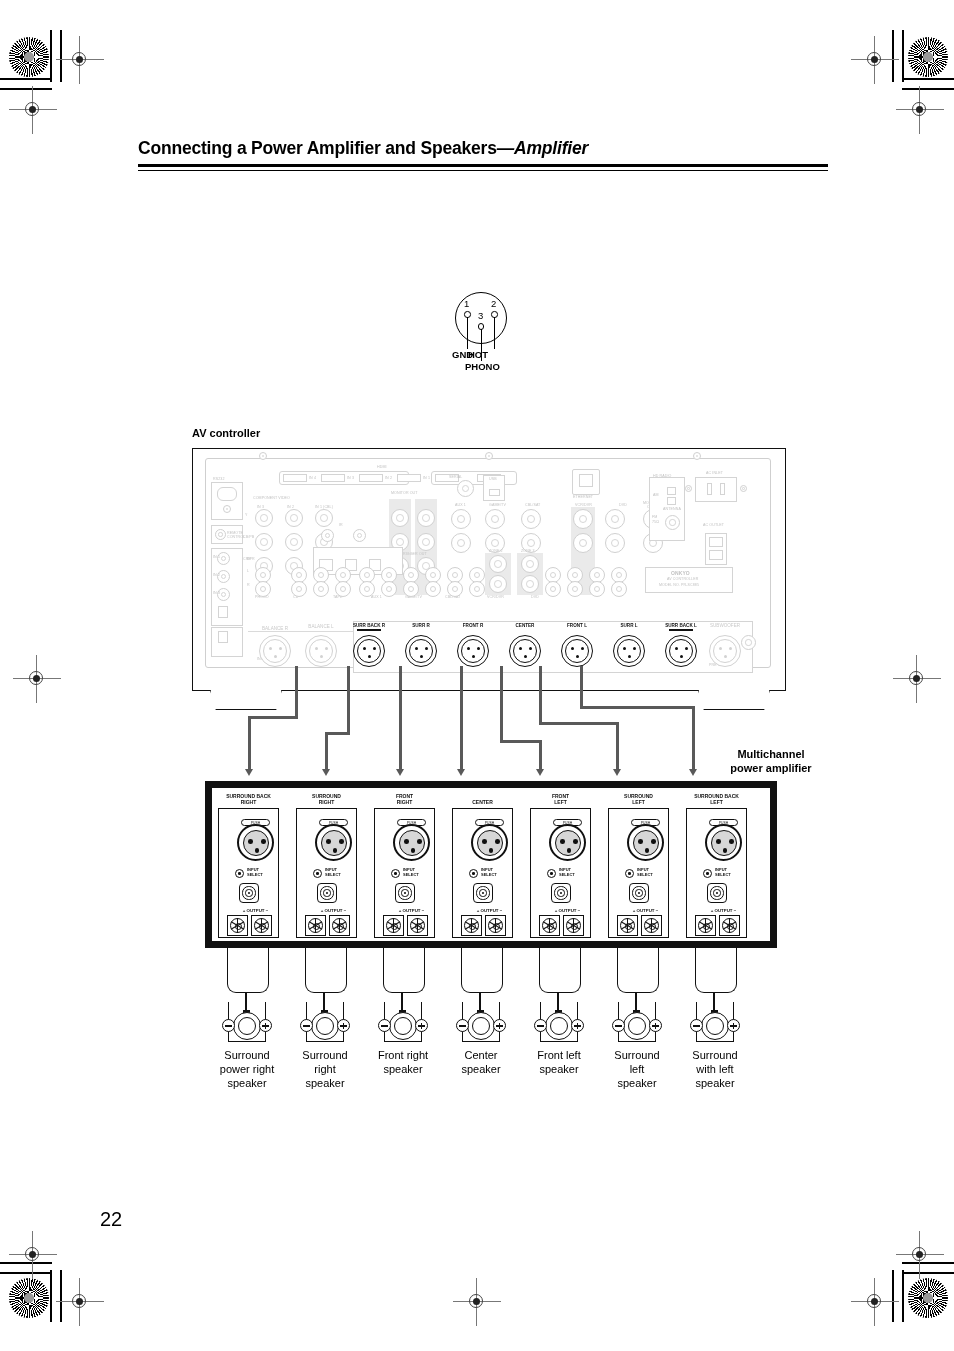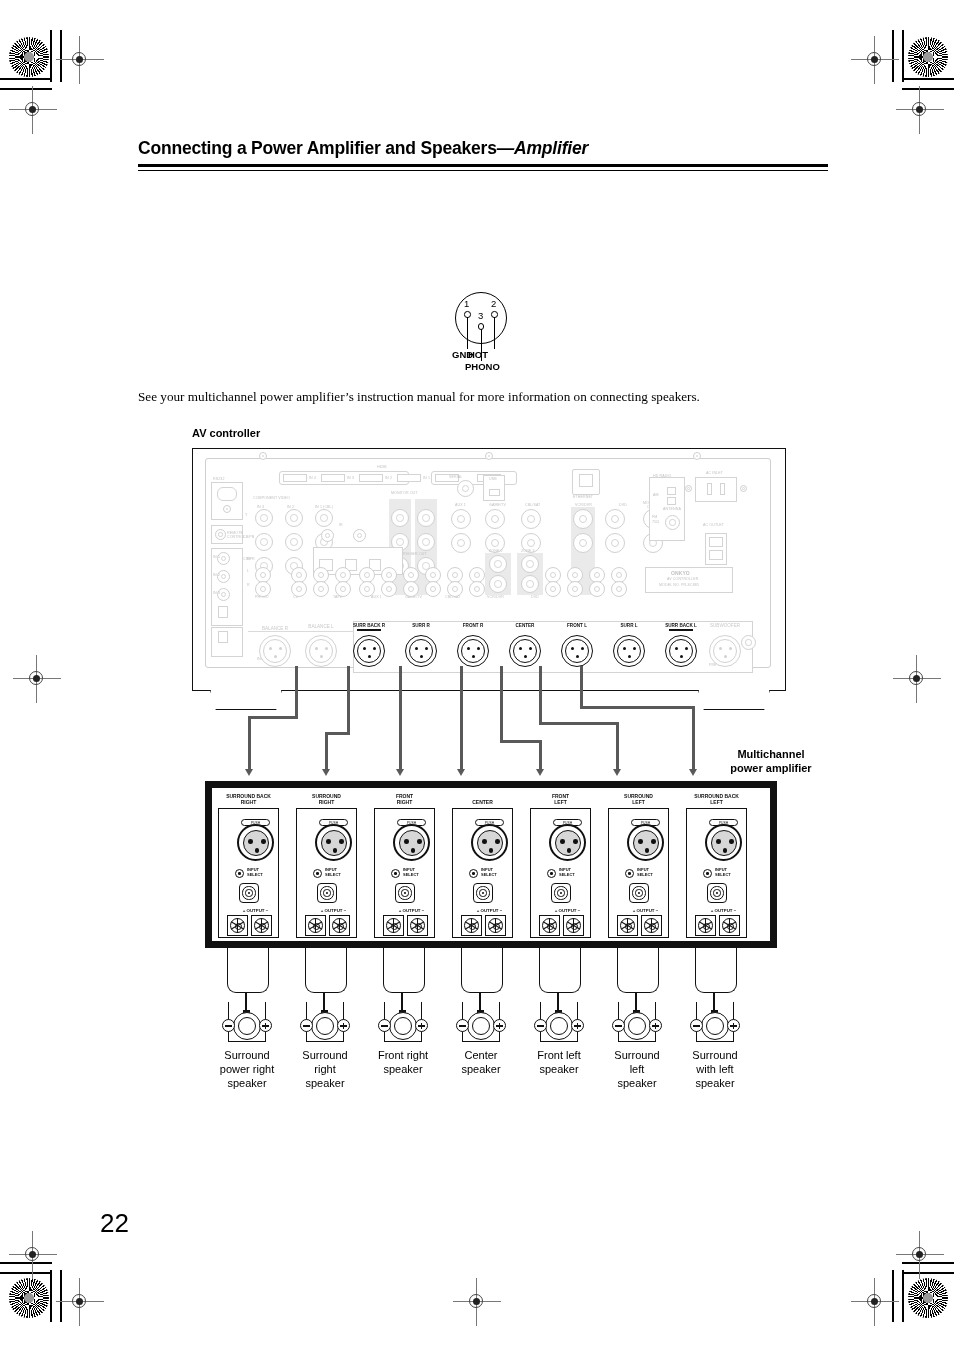--- a/index.html
+++ b/index.html
@@ -165,21 +165,21 @@
   .term{position:absolute;width:13px;height:13px;border:1.4px solid #111;
     border-radius:50%;box-sizing:border-box;background:#fff;}
   .term .hbar{position:absolute;left:2.4px;top:5.3px;width:6.4px;height:1.5px;background:#111;}
   .term .vbar{position:absolute;left:4.9px;top:2.8px;width:1.5px;height:6.4px;background:#111;}
   .spklead{position:absolute;width:2px;background:#111;}
   .spklead2{position:absolute;width:7px;height:7px;background:#111;}
   .spklabel{position:absolute;width:92px;text-align:center;
     font-family:"Liberation Sans", sans-serif;font-size:11px;line-height:14px;color:#000;}
 
   .pagenum{position:absolute;left:100px;top:1208px;
-    font-family:"Liberation Sans", sans-serif;font-size:26px;font-weight:normal;}
+    font-family:"Liberation Sans", sans-serif;font-size:20px;font-weight:normal;}
 </style>
 </head>
 <body>
 
 <div class="page">
 
   <div>
     <div class="cropline" style="left:0px;top:78px;width:52px;height:1.6px;"></div>
     <div class="cropline" style="left:0px;top:88px;width:52px;height:1.6px;"></div>
     <div class="cropline" style="left:50px;top:30px;width:1.6px;height:52px;"></div>
@@ -278,21 +278,20 @@
       <div class="rdot"></div>
   </div>
 
   <div class="chapter-title">
     <span>Connecting a Power Amplifier and Speakers</span><span class="cont">—Amplifier</span>
   </div>
   <div class="rule-a"></div>
   <div class="rule-b"></div>
 
 
-  <div class="para p3">See your multichannel power amplifier’s instruction manual for more information on connecting speakers.</div>
 
   <div class="xlrdiag">
     <div class="circ"></div>
     <div class="pn" style="left:9px;top:6px;">1</div>
     <div class="pn" style="left:36px;top:6px;">2</div>
     <div class="pn" style="left:23px;top:18px;">3</div>
     <div class="pin" style="left:9px;top:19px;"></div>
     <div class="pin" style="left:36px;top:19px;"></div>
     <div class="pin" style="left:22.5px;top:31px;"></div>
     <div class="lead" style="left:12px;top:25px;height:32px;"></div>

